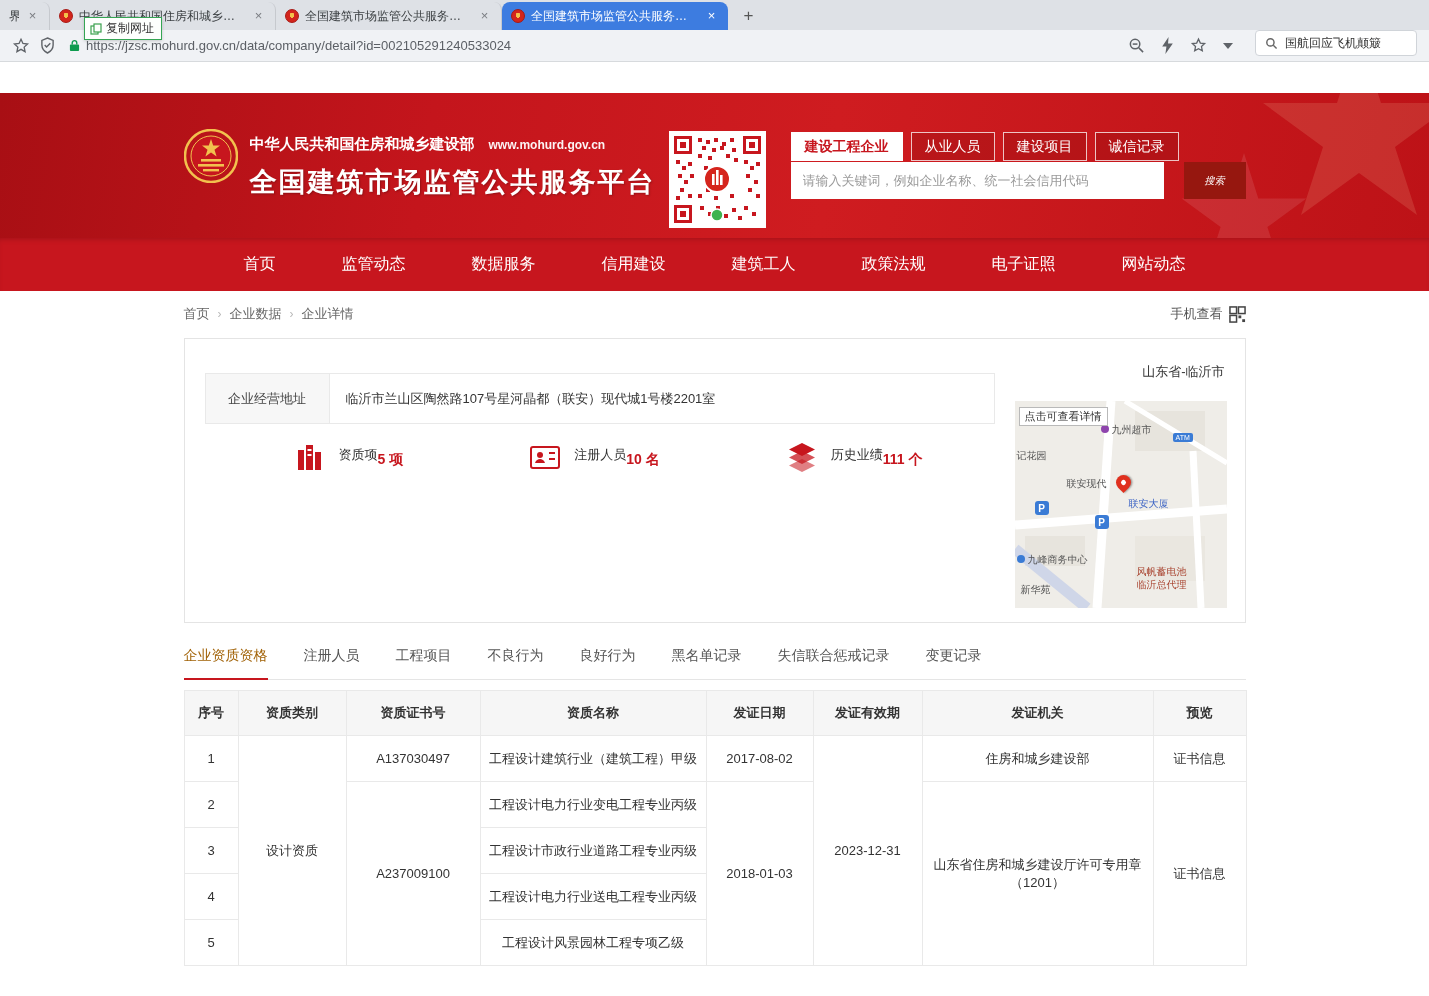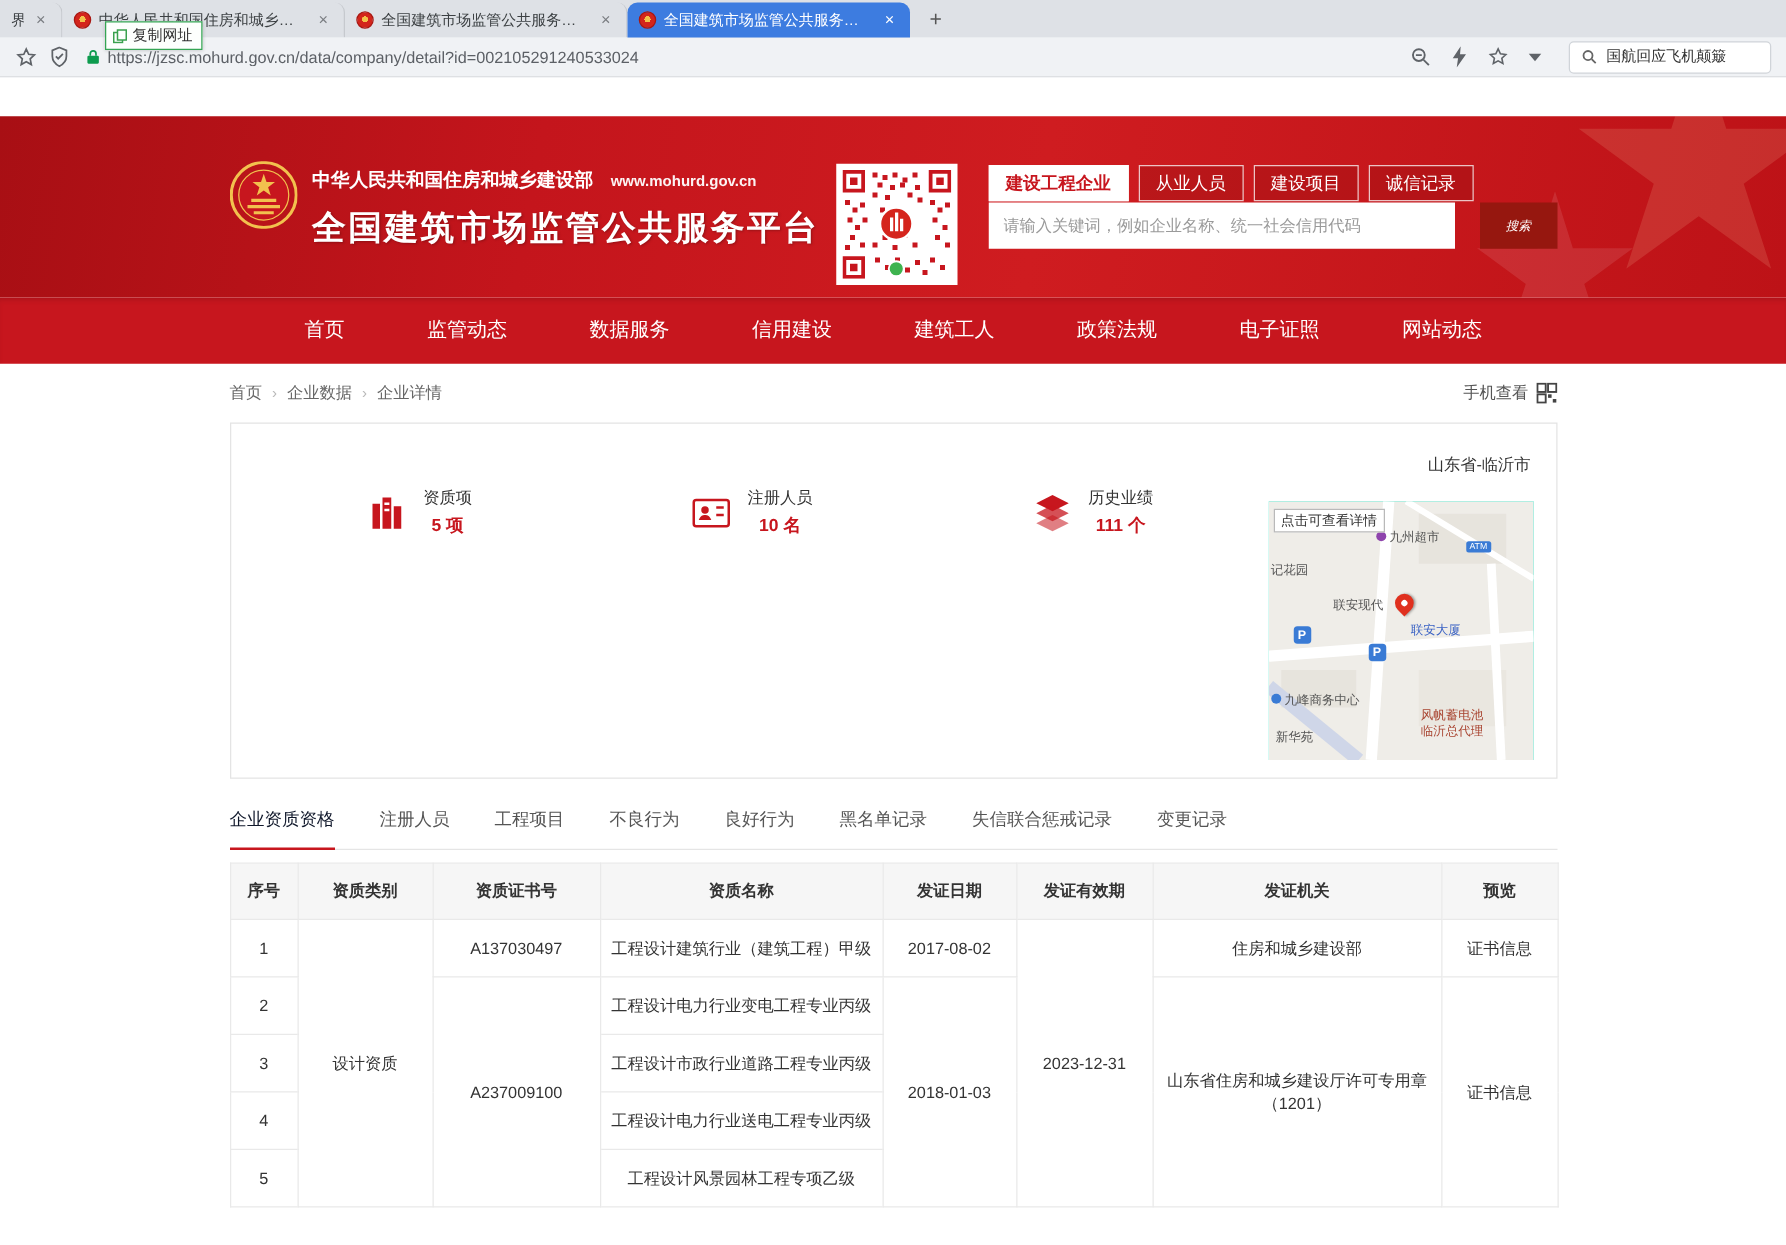--- a/index.html
+++ b/index.html
@@ -15,21 +15,21 @@
   .tab.active { background:#3d7ce0; color:#fff; }
   .tab.active .tab-close { color:#fff; }
   .tab-partial { width:50px; }
   .tab-w { width:226px; }
   .favicon { width:14px; height:14px; border-radius:50%; flex:none;
              background:radial-gradient(circle at 50% 45%, #f3c24a 0 27%, #d3251c 28% 100%); border:1px solid #a81712; }
   .newtab { width:25px; height:25px; margin:0 0 2px 8px; font-size:17px; color:#555; display:flex; align-items:center; justify-content:center; border-radius:50%; }
   .copy-tooltip { position:absolute; left:84px; top:17px; z-index:9; background:#fdfffd; border:1px solid #35a554;
                   padding:2px 7px 2px 5px; font-size:12px; color:#333; display:flex; align-items:center; gap:4px;
                   box-shadow:0 1px 3px rgba(0,0,0,.18); }
-  .urlbar { height:32px; background:#f0f2f5; border-bottom:1px solid #d7dadd; display:flex; align-items:center; padding:0 12px; gap:10px; }
+  .urlbar { height:32px; background:#f0f2f5; border-bottom:1px solid #d7dadd; display:flex; padding:0 12px; gap:10px; }
   .ic { display:inline-flex; align-items:center; justify-content:center; flex:none; }
   .url-text { font-size:13px; color:#5c6066; white-space:nowrap; overflow:hidden; }
   .url-lock-wrap { display:flex; align-items:center; gap:6px; margin-left:4px; flex:1; overflow:hidden; }
   .right-icons { display:flex; align-items:center; gap:16px; margin-left:auto; }
   .chev { width:0; height:0; border-left:5px solid transparent; border-right:5px solid transparent; border-top:6px solid #5f6368; }
   .hotsearch { width:162px; height:26px; background:#fff; border:1px solid #d0d4d9; border-radius:4px;
                display:flex; align-items:center; gap:7px; padding:0 9px; font-size:12px; color:#333; margin-left:12px; }
   .white-gap { height:31px; background:#fff; }
 
   
@@ -72,42 +72,42 @@
 
   .company-card { margin-top:15px; border:1px solid #e4e4e4; position:relative; padding:18px 20px 16px; min-height:285px; }
   .company-name { font-size:20px; font-weight:bold; color:#222; }
   .company-region { position:absolute; right:20px; top:24px; font-size:13px; color:#333; }
   .info-table { margin-top:16px; border-collapse:collapse; width:790px; }
   .info-table td { border:1px solid #e9e9e9; font-size:13px; height:50px; }
   .info-table td.lbl { background:#f7f7f7; width:124px; text-align:center; color:#444; }
   .info-table td.val { padding:0 16px; color:#333; }
   .stats { margin-top:16px; width:790px; display:flex; justify-content:space-between; padding:0 72px 0 88px; }
   .stat { display:flex; align-items:center; gap:12px; }
-  .stat-txt { display:flex; flex-direction:column; }
+  .stat-txt { display:flex; flex-direction:row; }
   .stat-label { font-size:13px; color:#333; }
   .stat-value { font-size:14px; color:#c7161e; font-weight:bold; margin-top:5px;text-align:center; }
 
   
   .map { position:absolute; right:18px; top:62px; width:212px; height:207px; background:#5eead4; overflow:hidden; cursor:pointer; }
   .map svg.roads { position:absolute; inset:0; }
   .map-hint { position:absolute; left:4px; top:6px; background:#fff; border:1px solid #b9b9b9; font-size:11px; color:#333; padding:1px 5px; z-index:3; }
   .map-label { position:absolute; font-size:10px; color:#555; white-space:nowrap; z-index:2; }
   .map-label.blue { color:#3a62c4; }
   .map-label.brown { color:#a8432f; }
   .poi-dot { position:absolute; width:8px; height:8px; border-radius:50%; z-index:2; }
   .p-marker { position:absolute; width:14px; height:14px; background:#3a7bd5; border-radius:3px; color:#fff; font-size:10px; font-weight:bold;
               display:flex; align-items:center; justify-content:center; z-index:2; }
   .atm-box { position:absolute; background:#3a7bd5; border-radius:2px; color:#fff; font-size:7px; padding:1px 3px; z-index:2; }
   .map-pin { position:absolute; width:15px; height:15px; background:#e0301e; border-radius:50% 50% 50% 0; transform:rotate(-45deg); z-index:4; box-shadow:1px 1px 2px rgba(0,0,0,.35); }
   .map-pin::after { content:""; position:absolute; width:5px; height:5px; background:#fff; border-radius:50%; left:5px; top:5px; }
 
   
   .detail-tabs { margin-top:24px; display:flex; gap:36px; border-bottom:1px solid #e5e5e5; }
   .dtab { font-size:14px; color:#555; padding-bottom:13px; cursor:pointer; white-space:nowrap; }
-  .dtab.active { color:#0f172a; border-bottom:2px solid #c7161e; margin-bottom:-1px;font-family:Liberation Serif, serif; }
+  .dtab.active { color:#a16207; border-bottom:2px solid #c7161e; margin-bottom:-1px;font-family:Liberation Serif, serif; }
 
   
   .qual-table { margin-top:10px; width:100%; border-collapse:collapse; table-layout:fixed; }
   .qual-table th { background:#f6f6f6; border:1px solid #e9e9e9; height:45px; font-size:13px; color:#333; font-weight:bold; }
   .qual-table td { border:1px solid #e9e9e9; height:46px; text-align:center; font-size:13px; color:#333; padding:4px 8px; }
   .cert-link { color:#ee5a16; cursor:pointer; }
 </style>
 </head>
 <body>
 
@@ -332,20 +332,24 @@
           </svg>
       </span>
     </div>
   </div>
 
   <section class="company-card">
     <span class="company-region">山东省-临沂市</span>
 
     <table class="info-table">
       <tbody>
+      <tr>
+        <td class="lbl">企业经营地址</td>
+        <td class="val" colspan="3">临沂市兰山区陶然路107号星河晶都（联安）现代城1号楼2201室</td>
+      </tr>
     </tbody>
       </table>
 
     <div class="stats">
       <div class="stat">
         <span class="ic stat-icon">
           <svg width="34" height="34" viewBox="0 0 34 34">
               <rect x="5" y="10" width="6" height="20" fill="#c7161e"></rect>
               <rect x="13" y="5" width="7" height="25" fill="#c7161e"></rect>
               <rect x="22" y="12" width="6" height="18" fill="#c7161e"></rect>

